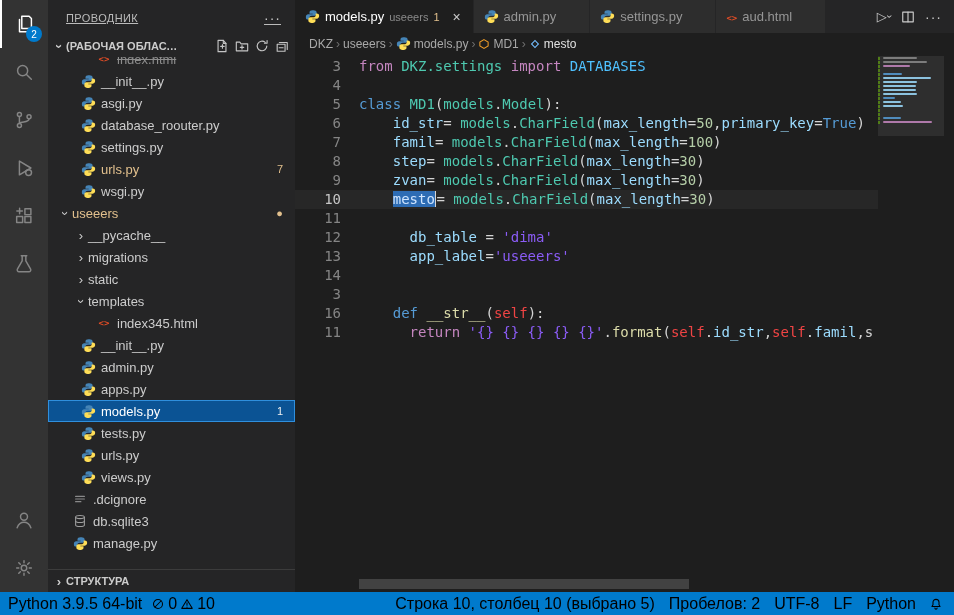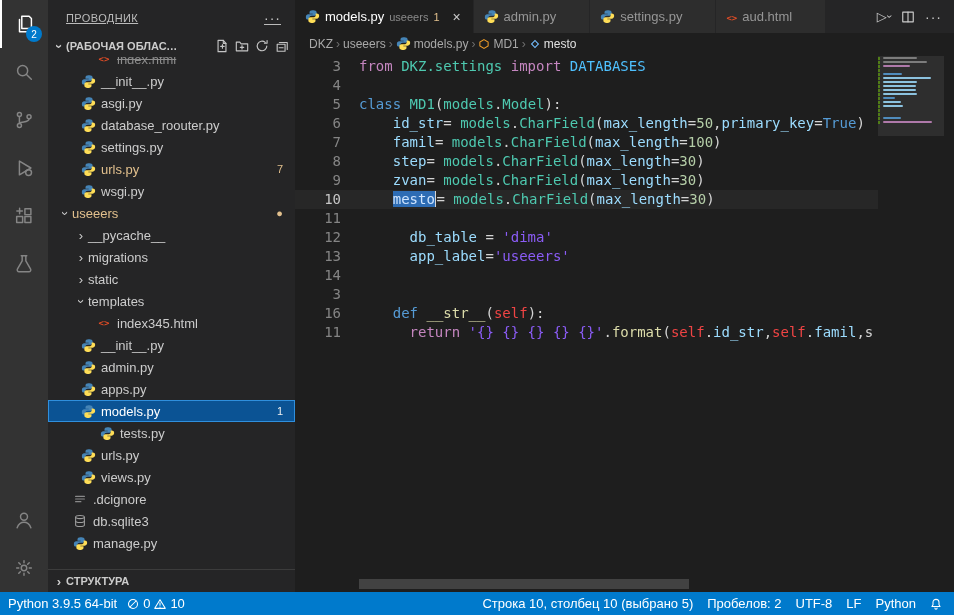--- a/index.html
+++ b/index.html
@@ -74,21 +74,21 @@
 
   .minimap { position:absolute; top:2px; right:10px; width:66px; bottom:0; }
   .mm-slider { position:absolute; top:0; left:0; right:0; height:80px; background:rgba(121,121,121,0.18); }
   .mm-row { display:flex; align-items:center; height:4px; }
   .mm-git { width:2px; height:3px; background:#487e02; margin-right:3px; flex-shrink:0; }
   .mm-bar { height:2px; border-radius:1px; opacity:.85; }
 
   .hscrollbar { position:absolute; left:64px; bottom:3px; width:330px; height:10px; background:rgba(121,121,121,0.4); cursor:pointer; }
 
   
-  .statusbar { height:23px; background:#007acc; color:#ffffff; display:flex; align-items:center; font-size:13px; }
+  .statusbar { height:23px; background:#007acc; color:#000000; display:flex; align-items:center; font-size:16px; }
   .sb-left { display:flex; align-items:center; gap:10px; padding-left:8px; }
   .sb-right { margin-left:auto; display:flex; align-items:center; gap:14px; padding-right:12px; }
   .sb-item { display:flex; align-items:center; gap:4px; cursor:pointer; white-space:nowrap; }
   svg { display:block; }
 </style>
 </head>
 <body>
 
 <div class="app">
 
@@ -309,21 +309,21 @@
         <div class="trow selected" style="padding-left: 32px;">
           <span class="ficon">
             <svg viewBox="0 0 16 16" width="15" height="15">
               <path fill="#4584b6" d="M7.9 1.2c-1.9 0-3.1.9-3.1 2.3v1.6h3.4v.6H3.4C2 5.7.9 6.8.9 8.7s1.1 2.6 2.5 2.6h1.2V9.4c0-1.4 1.2-2.3 2.7-2.3h3c1.2 0 2.1-1 2.1-2.1V3.5c0-1.4-1.7-2.3-3.3-2.3z"></path>
               <path fill="#ffde57" d="M8.1 14.8c1.9 0 3.1-.9 3.1-2.3v-1.6H7.8v-.6h4.8c1.4 0 2.5-1.1 2.5-3s-1.1-2.6-2.5-2.6h-1.2v1.9c0 1.4-1.2 2.3-2.7 2.3h-3c-1.2 0-2.1 1-2.1 2.1v1.5c0 1.4 1.7 2.3 3.3 2.3z"></path>
             </svg>
           </span>
           <span class="lbl">models.py</span>
           <span class="tbadge">1</span>
         </div>
-        <div class="trow" style="padding-left: 32px; margin-left: 19px;">
+        <div class="trow" style="padding-left: 32px;">
           <span class="ficon">
             <svg viewBox="0 0 16 16" width="15" height="15">
               <path fill="#4584b6" d="M7.9 1.2c-1.9 0-3.1.9-3.1 2.3v1.6h3.4v.6H3.4C2 5.7.9 6.8.9 8.7s1.1 2.6 2.5 2.6h1.2V9.4c0-1.4 1.2-2.3 2.7-2.3h3c1.2 0 2.1-1 2.1-2.1V3.5c0-1.4-1.7-2.3-3.3-2.3z"></path>
               <path fill="#ffde57" d="M8.1 14.8c1.9 0 3.1-.9 3.1-2.3v-1.6H7.8v-.6h4.8c1.4 0 2.5-1.1 2.5-3s-1.1-2.6-2.5-2.6h-1.2v1.9c0 1.4-1.2 2.3-2.7 2.3h-3c-1.2 0-2.1 1-2.1 2.1v1.5c0 1.4 1.7 2.3 3.3 2.3z"></path>
             </svg>
           </span>
           <span class="lbl">tests.py</span>
         </div>
         <div class="trow" style="padding-left: 32px;">
           <span class="ficon">

